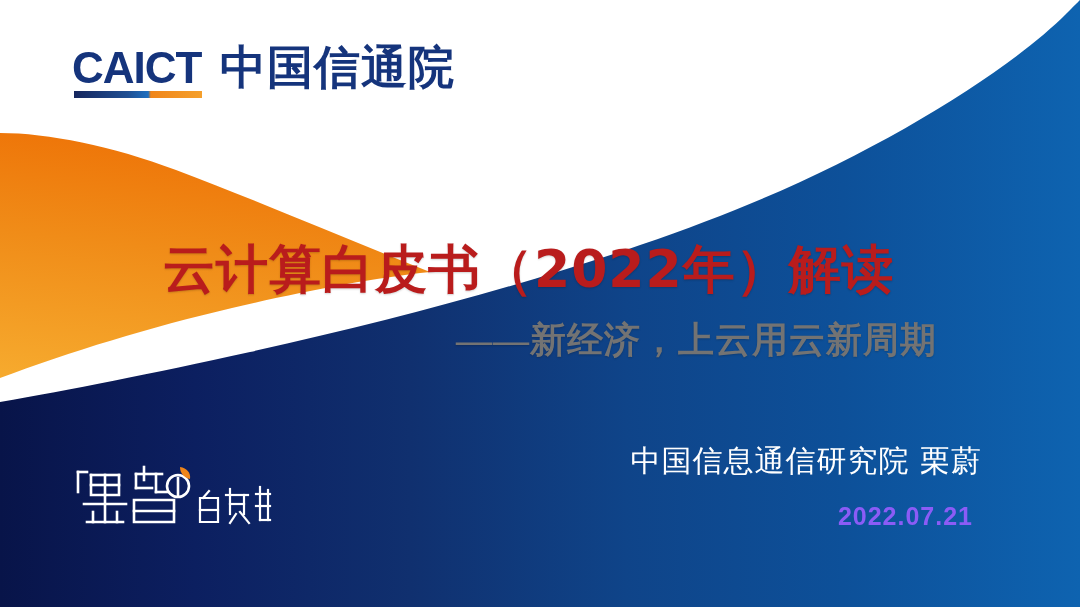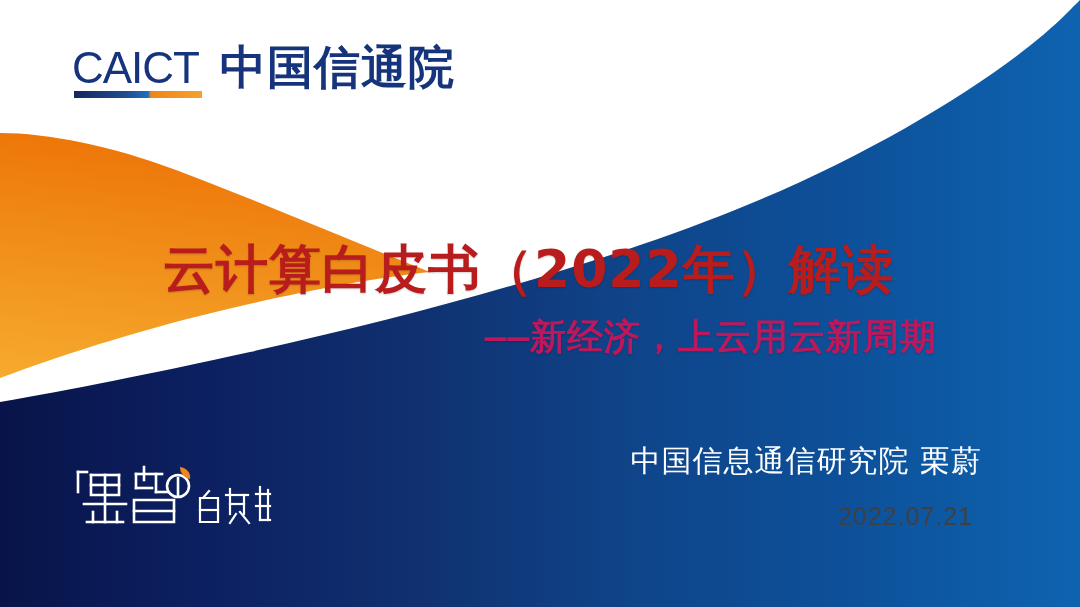--- a/index.html
+++ b/index.html
@@ -31,21 +31,21 @@
     top: 45px;
     display: block;
     width: 370px;
     height: 62px;
   }
   .caict-wordmark {
     position: absolute;
     left: 0;
     top: 0;
     font-size: 44px;
-    font-weight: normal;
+    font-weight: bold;
     letter-spacing: -1px;
     color: #15347c;
     line-height: 46px;
     font-family: "Liberation Sans", sans-serif;
   }
   .caict-bar {
     position: absolute;
     left: 2px;
     top: 46px;
     width: 128px;
@@ -84,25 +84,25 @@
     white-space: nowrap;
     font-family: "DejaVu Sans", "Liberation Sans", sans-serif;
     text-shadow: 0 1px 2px rgba(0,0,0,0.18);
   }
   .sub-title {
     margin: 0;
     padding: 10px 8px 0 0;
     text-align: right;
     font-size: 36px;
     font-weight: bold;
-    color: #be185d;
+    color: #737373;
     line-height: 48px;
     letter-spacing: 1px;
     white-space: nowrap;
-    font-family: Liberation Mono, monospace;
+    font-family: Liberation Serif, serif;
     text-shadow: 0 1px 2px rgba(0,0,0,0.18);
   }
 
   
   .presenter-block {
     position: absolute;
     right: 98px;
     top: 443px;
     text-align: right;
   }
@@ -112,22 +112,22 @@
     font-weight: normal;
     color: #ffffff;
     line-height: 36px;
     letter-spacing: 1px;
     white-space: nowrap;
     font-family: "DejaVu Sans", "Liberation Sans", sans-serif;
   }
   .presenter-date {
     margin: 21px 9px 0 0;
     font-size: 25px;
-    font-weight: normal;
-    color: #404040;
+    font-weight: bold;
+    color: #8b5cf6;
     line-height: 32px;
     letter-spacing: 1px;
     white-space: nowrap;
     font-family: "Liberation Sans", sans-serif;
   }
 
   
   .logo-jizhi {
     position: absolute;
     left: 72px;

